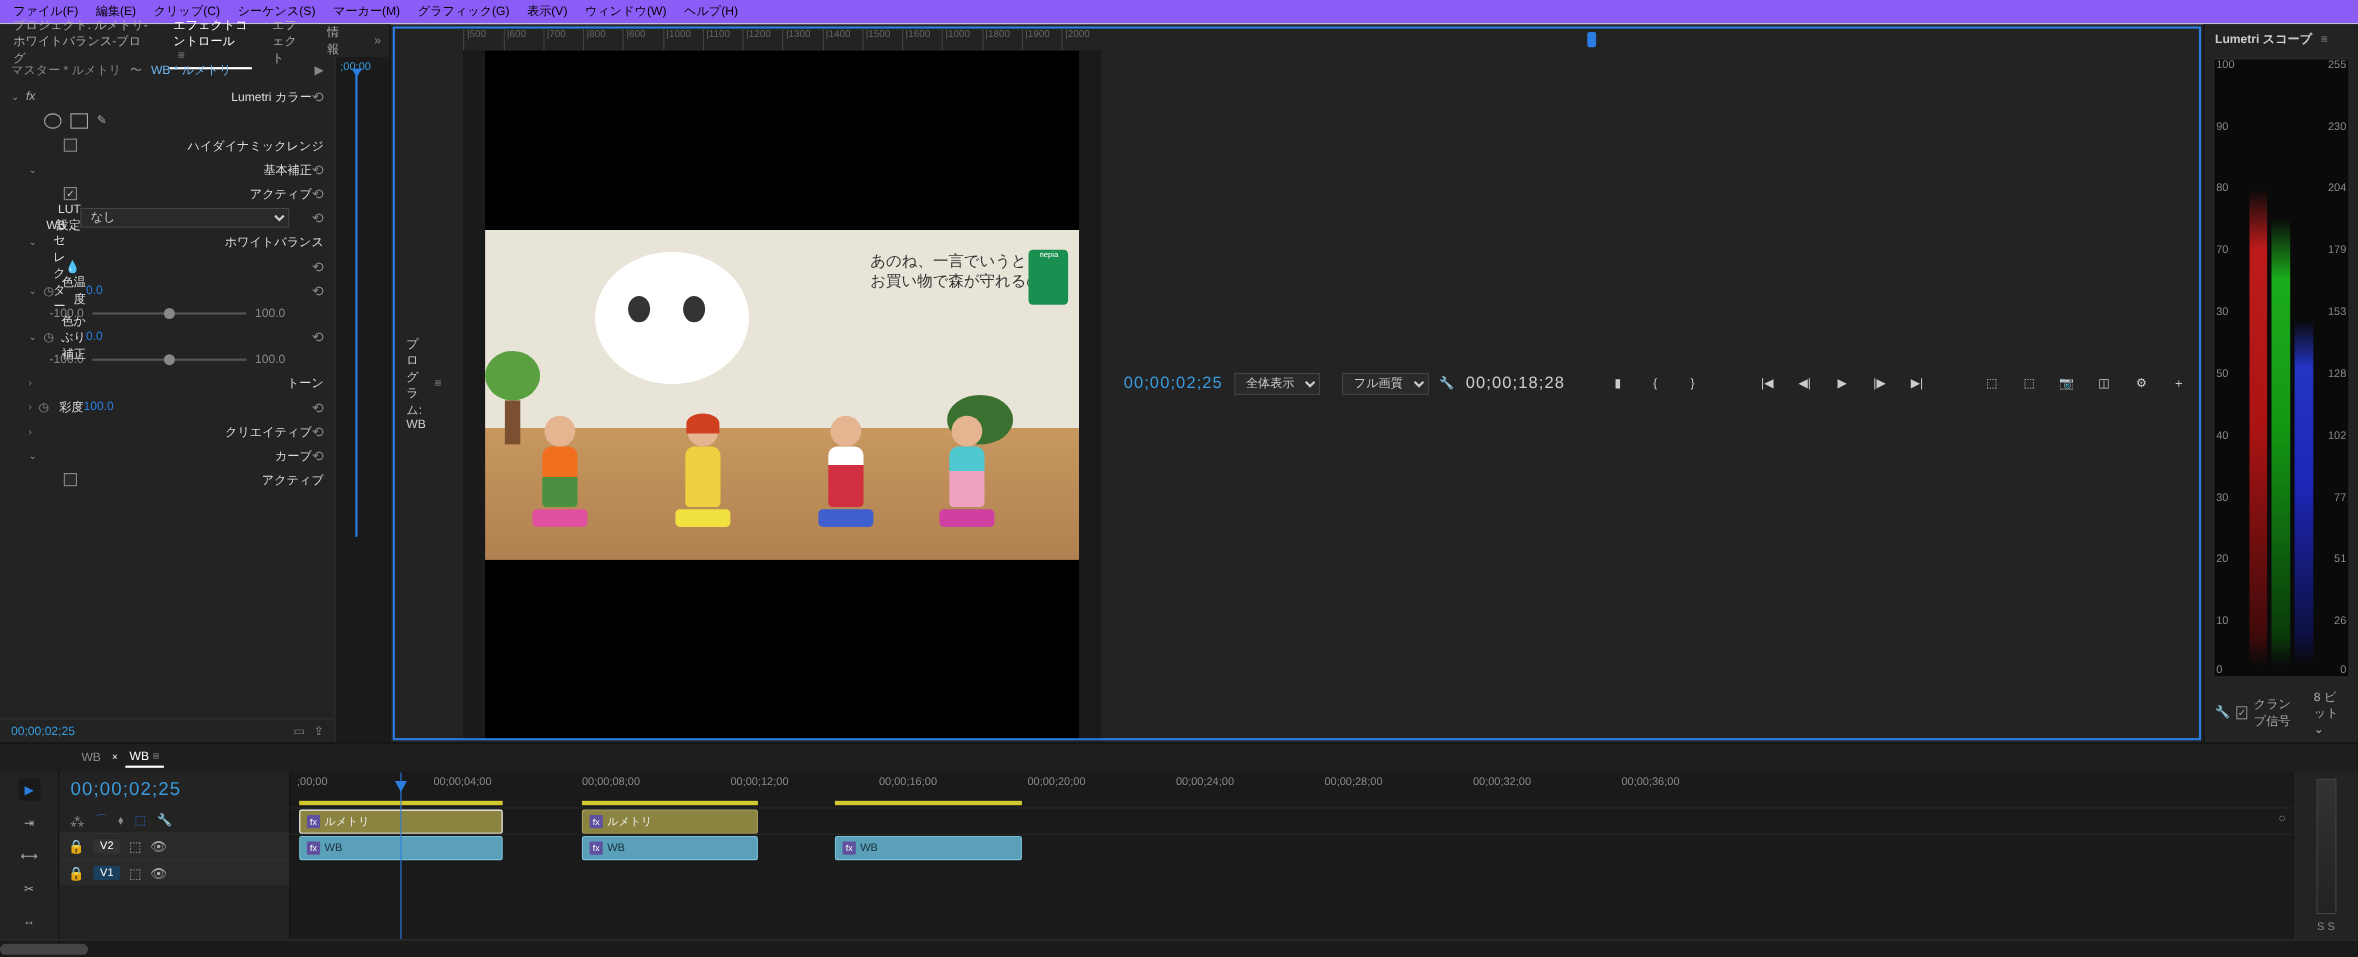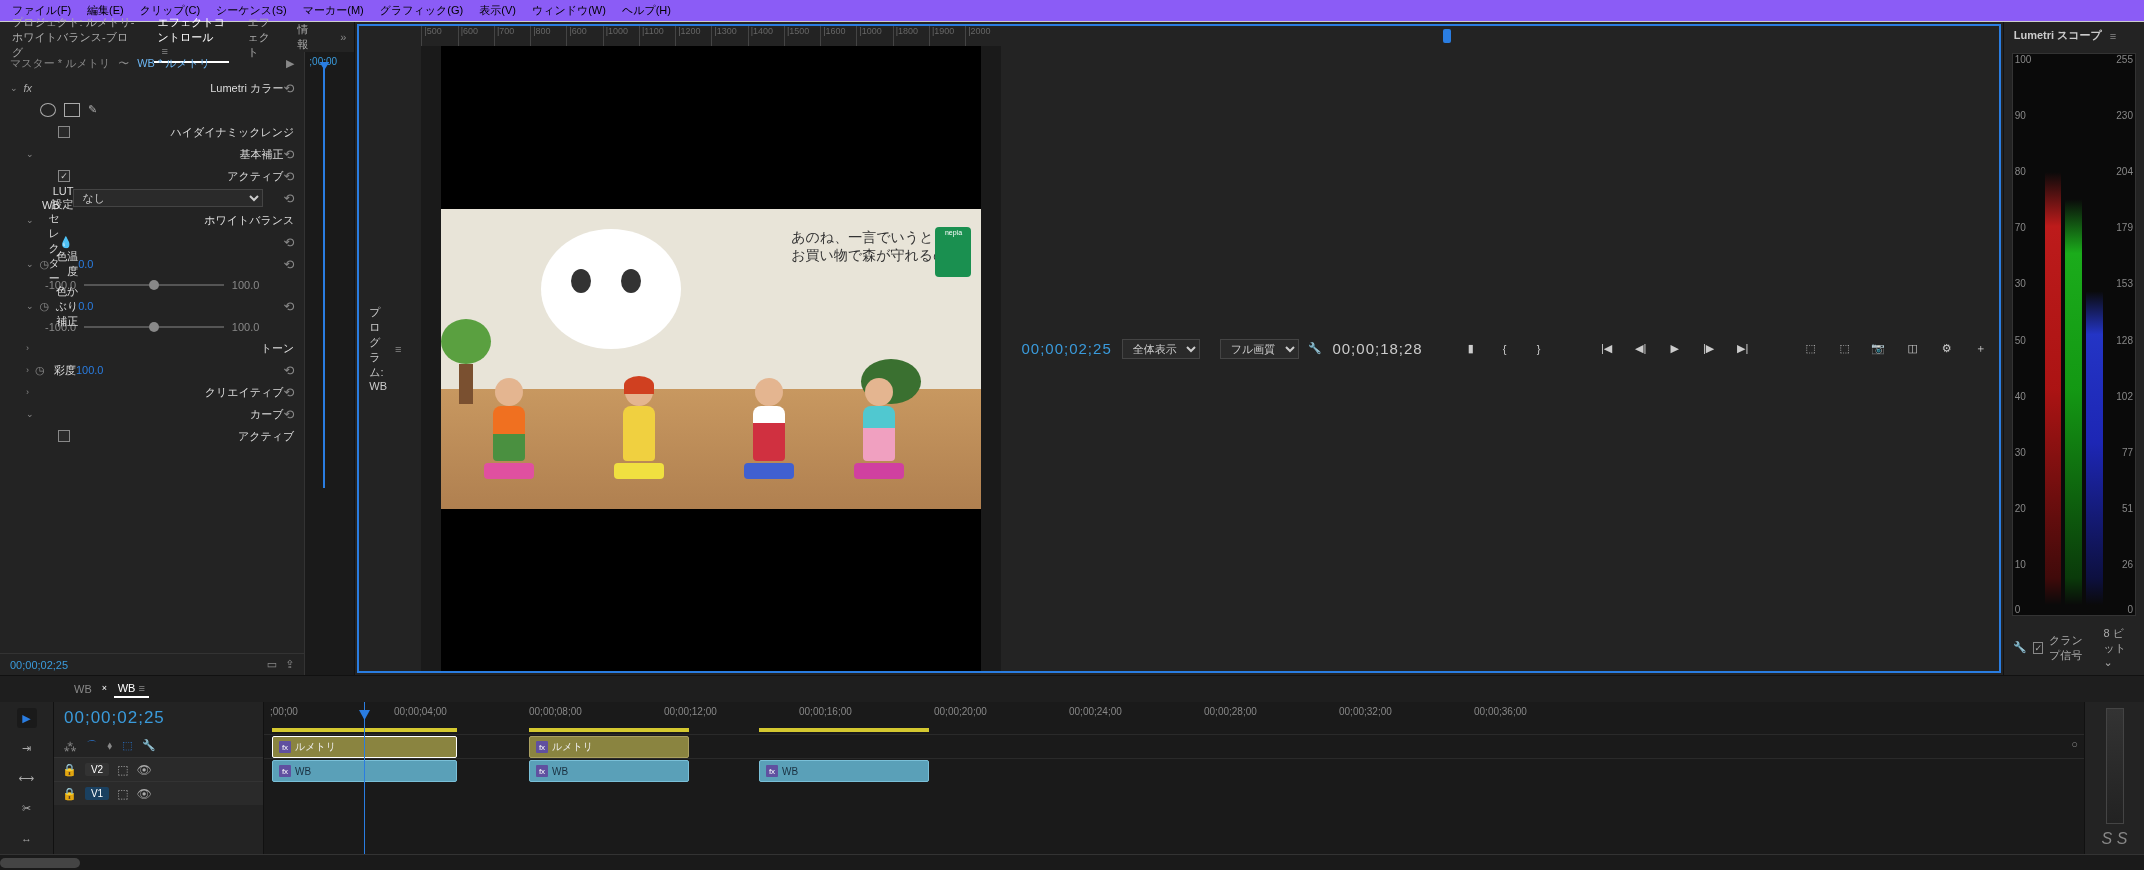--- a/index.html
+++ b/index.html
@@ -155,21 +155,21 @@
 .tl-playhead { position: absolute; top: 0; bottom: 0; width: 1px; background: #2a7de1; left: 100px; }
 .tl-playhead::before { content: ""; position: absolute; top: 8px; left: -5px; width: 11px; height: 10px; background: #2a7de1; clip-path: polygon(0 0,100% 0,50% 100%); }
 .tl-track { height: 24px; position: relative; border-top: 1px solid #2a2a2a; }
 .clip { position: absolute; top: 1px; height: 22px; border-radius: 2px; display: flex; align-items: center; padding: 0 6px; font-size: 10px; gap: 4px; }
 .clip.fx { background: #8a8440; color: #eee; border: 1px solid #aaa060; }
 .clip.video { background: #5aa0b8; color: #1a3040; border: 1px solid #7ac0d8; }
 .clip .fxicon { width: 12px; height: 12px; background: #6050a0; color: #fff; font-size: 8px; display: flex; align-items: center; justify-content: center; border-radius: 1px; }
 .clip.sel { border: 1px solid #fff; }
 
 .tl-right { width: 60px; background: #232323; border-left: 1px solid #111; display: flex; flex-direction: column; align-items: center; justify-content: flex-end; padding: 6px; color: #888; }
-.tl-right .ss { font-size: 16px; font-style: italic; }
+.tl-right .ss { font-size: 10px; }
 
 .tl-scroll { height: 16px; background: #1a1a1a; border-top: 1px solid #333; position: relative; }
 .tl-scroll-thumb { position: absolute; left: 0; top: 3px; height: 10px; width: 80px; background: #444; border-radius: 5px; }
 
 
 .reset-icon { font-size: 13px; color: #888; }
 select.lut { background: #2a2a2a; color: #ccc; border: 1px solid #444; width: 190px; padding: 1px 4px; font-size: 11px; }
 </style>
 </head>
 <body>

